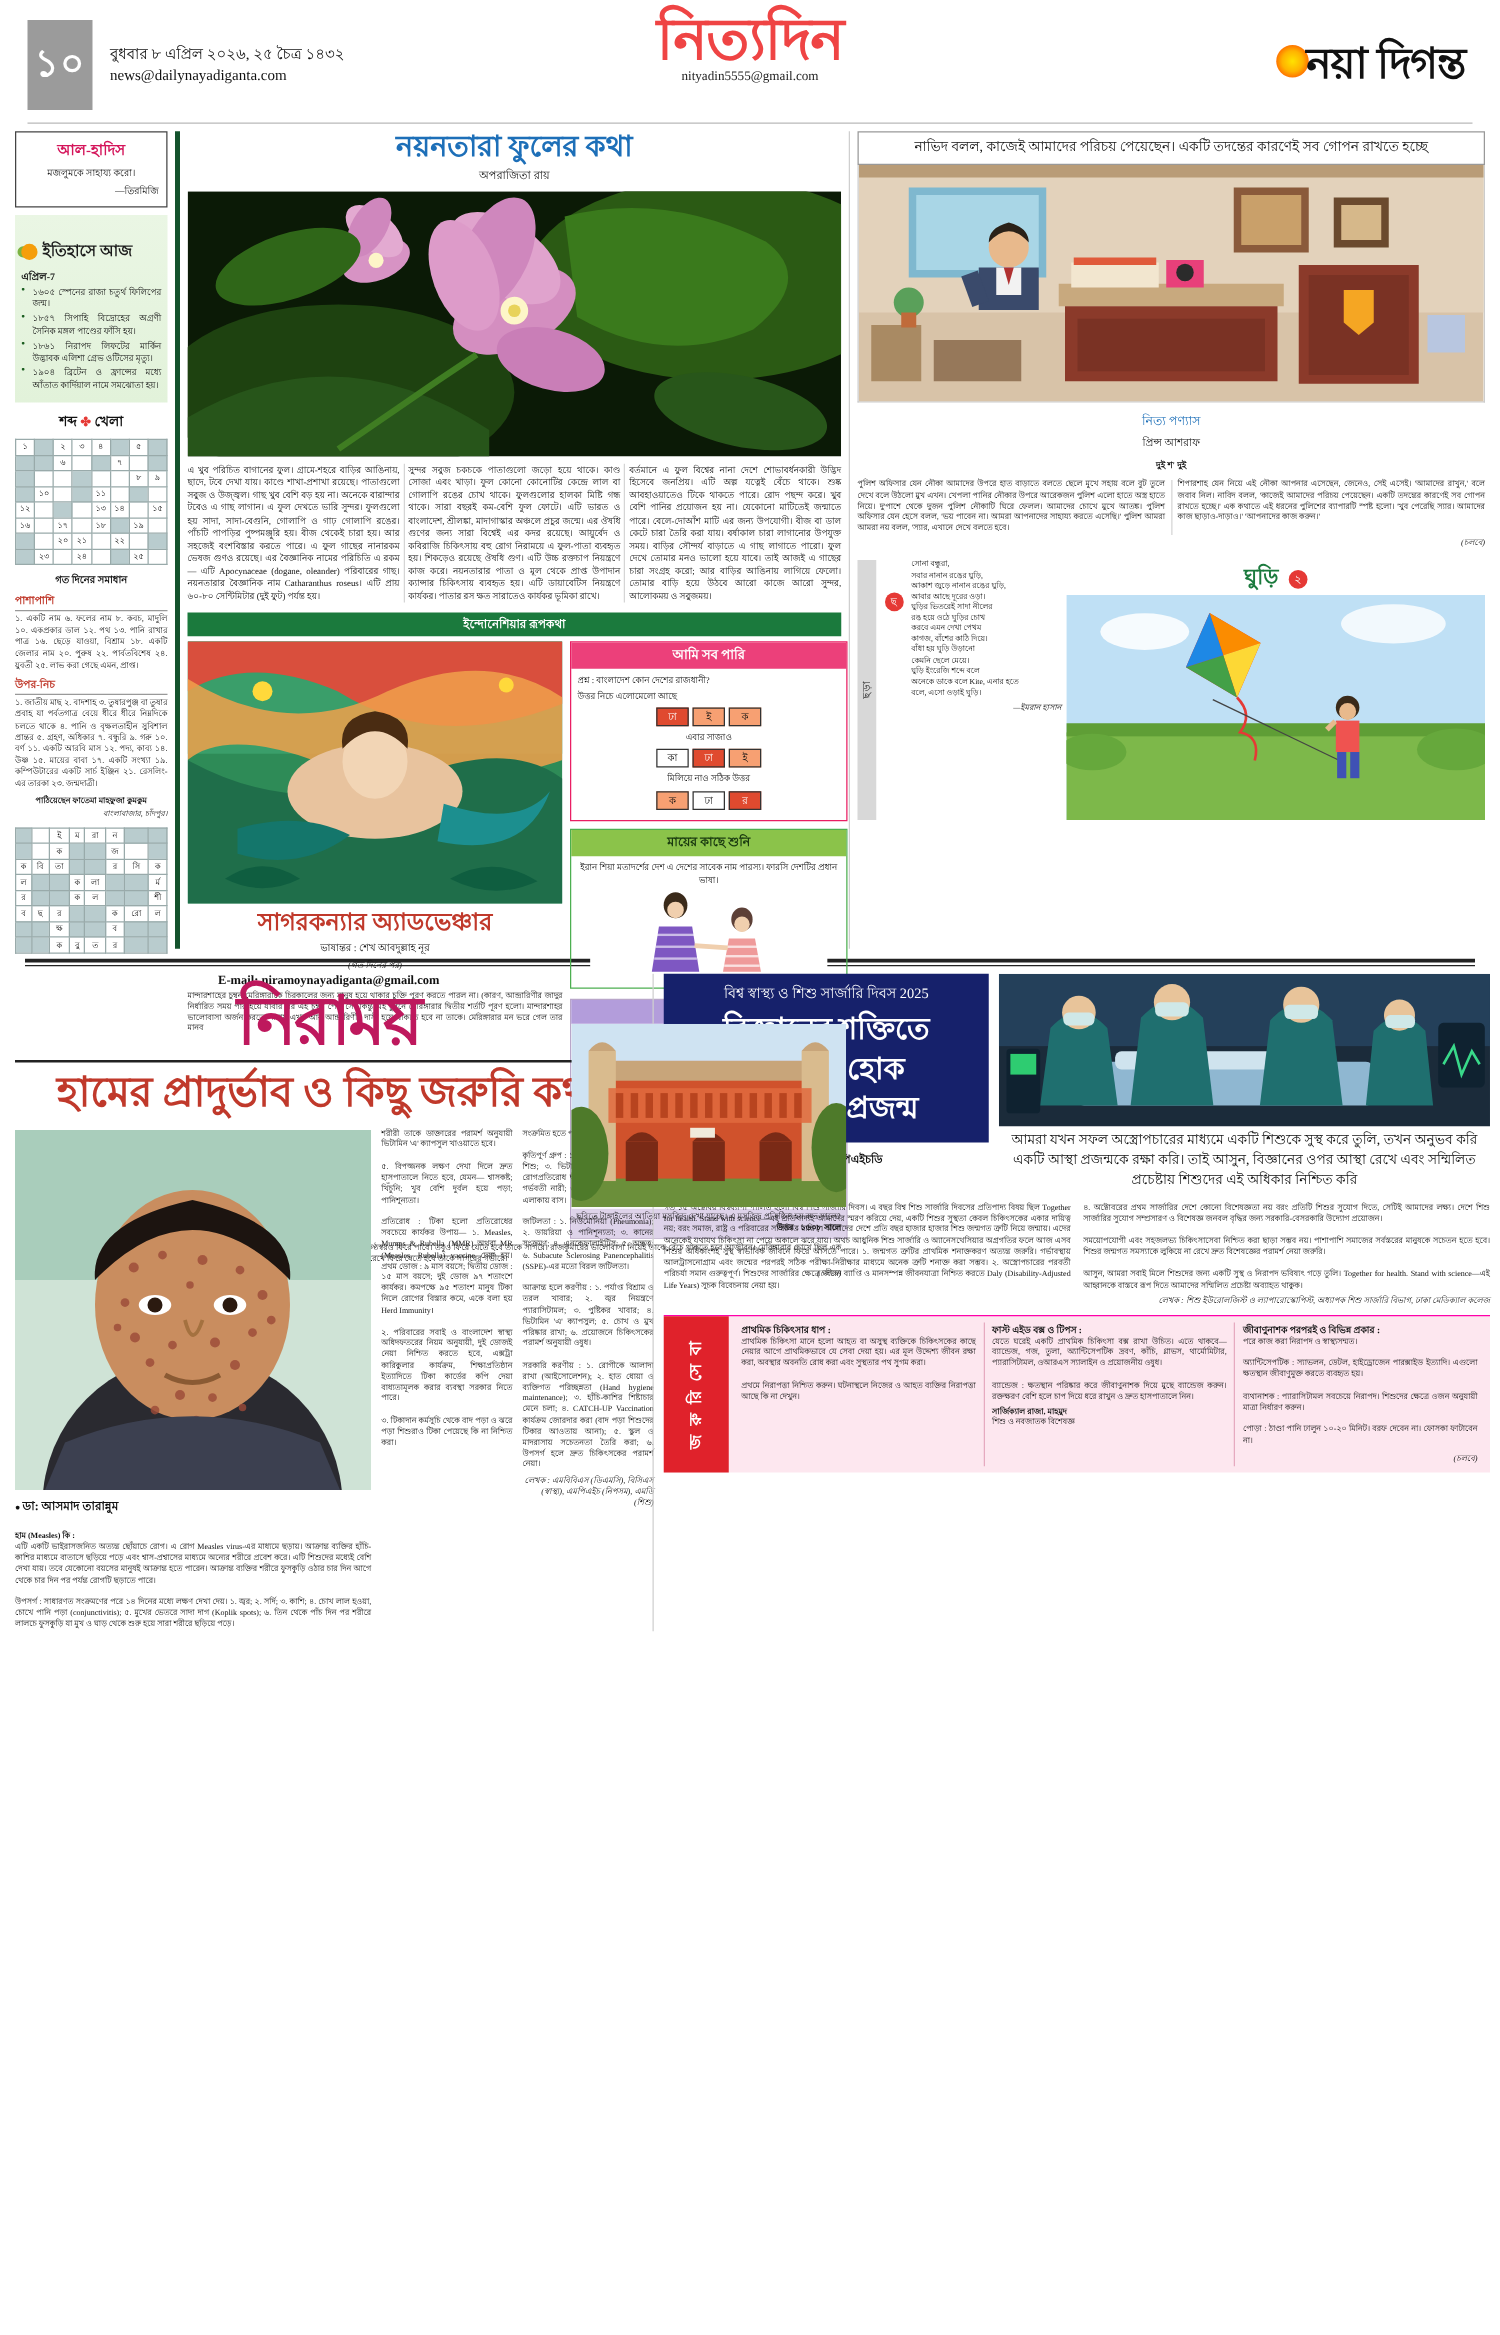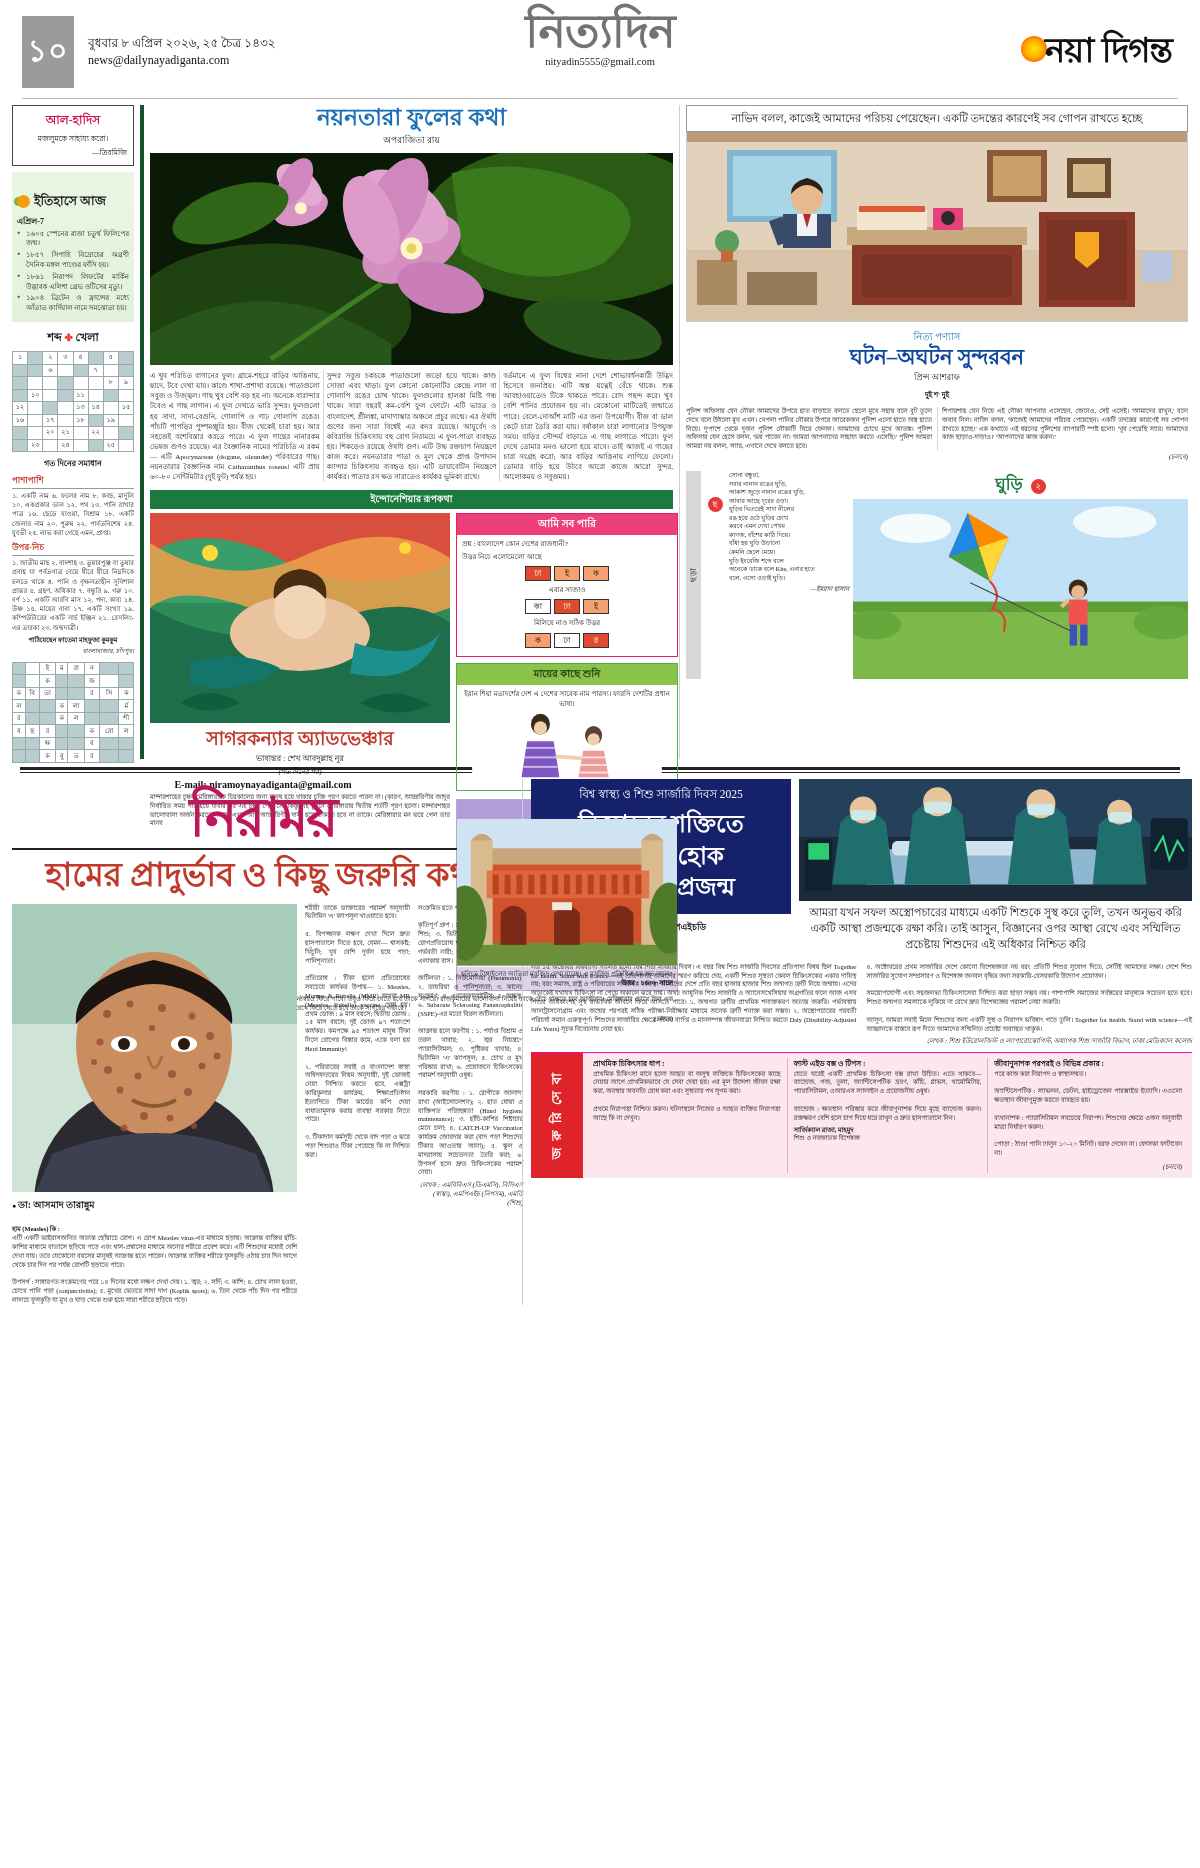--- a/index.html
+++ b/index.html
@@ -16,21 +16,21 @@
   
   .masthead { height: 96px; display: flex; align-items: center; position: relative; padding: 8px 12px 0 12px; }
   .pagenum {
     width: 52px; height: 72px; background: #9b9b9b; color: #fff;
     display: flex; align-items: center; justify-content: center;
     font-size: 30px; font-weight: bold; letter-spacing: 1px;
   }
   .mh-date { margin-left: 14px; line-height: 1.45; font-size: 12px; color: #111; }
   .mh-center { position: absolute; left: 50%; transform: translateX(-50%); text-align: center; top: 8px; }
   .mh-logo {
-    font-size: 46px; font-weight: bold; color: #737373;
+    font-size: 46px; font-weight: bold; color: #ef4444;
     letter-spacing: -1px; line-height: 1; font-family: "Liberation Sans", sans-serif;
   }
   .mh-email { font-size: 10.5px; color: #222; margin-top: 2px; }
   .mh-right { margin-left: auto; text-align: right; position: relative; padding-right: 6px; }
   .nd-wrap { display: inline-flex; align-items: center; gap: 2px; }
   .nd-sun { width: 26px; height: 26px; border-radius: 50%;
     background: radial-gradient(circle at 50% 50%, #ffe200 0%, #ffb300 45%, #ff6a00 75%, #ff3d00 100%);
     margin: 0 -4px 6px -2px; }
   .nd-text { font-size: 34px; font-weight: bold; color: #111; font-family: "Liberation Sans", sans-serif; letter-spacing: -1px; }
   .rule-thin { border-top: 1px solid #b9b9b9; margin: 2px 12px 0 12px; }
@@ -614,21 +614,20 @@
           <path d="M388 100 L412 100 L412 126 L400 136 L388 126Z" fill="#f5a623"></path>
           <rect x="455" y="120" width="30" height="30" fill="#b8c6e0"></rect>
           <rect x="10" y="128" width="40" height="45" fill="#a98a63"></rect>
           <rect x="60" y="140" width="70" height="33" fill="#96785a"></rect>
           <circle cx="40" cy="110" r="12" fill="#5aa05a"></circle>
           <rect x="34" y="118" width="12" height="12" fill="#c06b3a"></rect>
         </svg>
       </div>
 
       <div class="h-nitto">নিত্য পণ্যাস</div>
-      <div class="h-ghoton">ঘটন–অঘটন সুন্দরবন</div>
       <div class="h-ghoton-sub">প্রিন্স আশরাফ</div>
       <div style="text-align:center;font-size:7px;font-weight:bold;margin-top:4px">দুই শ' দুই</div>
 
       <div class="two-col">
         <p class="tiny6">পুলিশ অফিসার যেন নৌকা আমাদের উপরে হাত বাড়াতে বলতে ছেলে মুখে সহায় বলে বুট তুলে দেখে বলে উঠলো মুখ এখন। খেপলা পানির নৌকার উপরে আরেকজন পুলিশ এলো হাতে অস্ত্র হাতে নিয়ে। দু'পাশে থেকে দুজন পুলিশ নৌকাটি ঘিরে ফেলল। আমাদের চোখে মুখে আতঙ্ক। পুলিশ অফিসার যেন হেসে বলল, 'ভয় পাবেন না। আমরা আপনাদের সাহায্য করতে এসেছি।' পুলিশ আমরা আমরা নয় বলল, 'স্যার, এখানে দেখে বলতে হবে।</p>
         <p class="tiny6">শিপারশাহ যেন নিয়ে এই নৌকা আপনার এসেছেন, জেনেও, সেই এসেই। 'আমাদের রাখুন,' বলে জবাব নিল। নাবিদ বলল, 'কাজেই আমাদের পরিচয় পেয়েছেন। একটি তদন্তের কারণেই সব গোপন রাখতে হচ্ছে।' এক কথাতে এই ধরনের পুলিশের ব্যাপারটি স্পষ্ট হলো। 'খুব পেরেছি স্যার। আমাদের কাজ ছাড়াও-দাড়াও।' 'আপনাদের কাজ করুন।'</p>
       </div>
       <div style="text-align:right;font-size:6.6px;font-style:italic">(চলবে)</div>
 
       <div class="kitebar">

